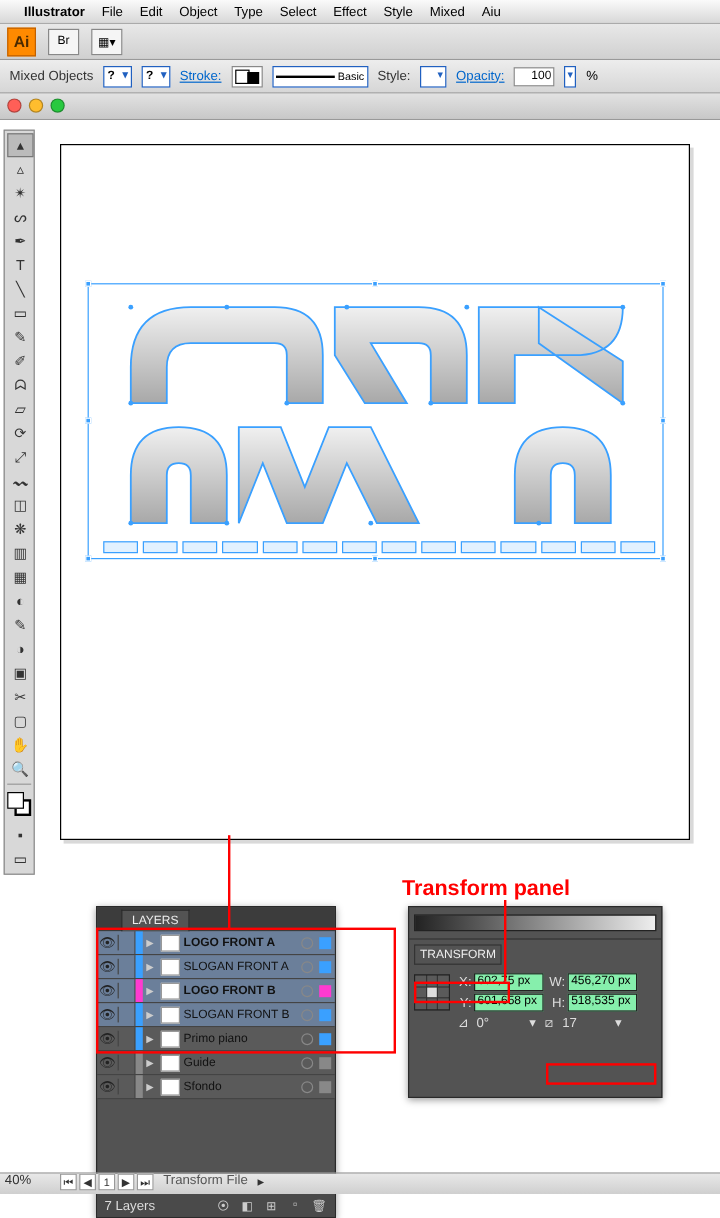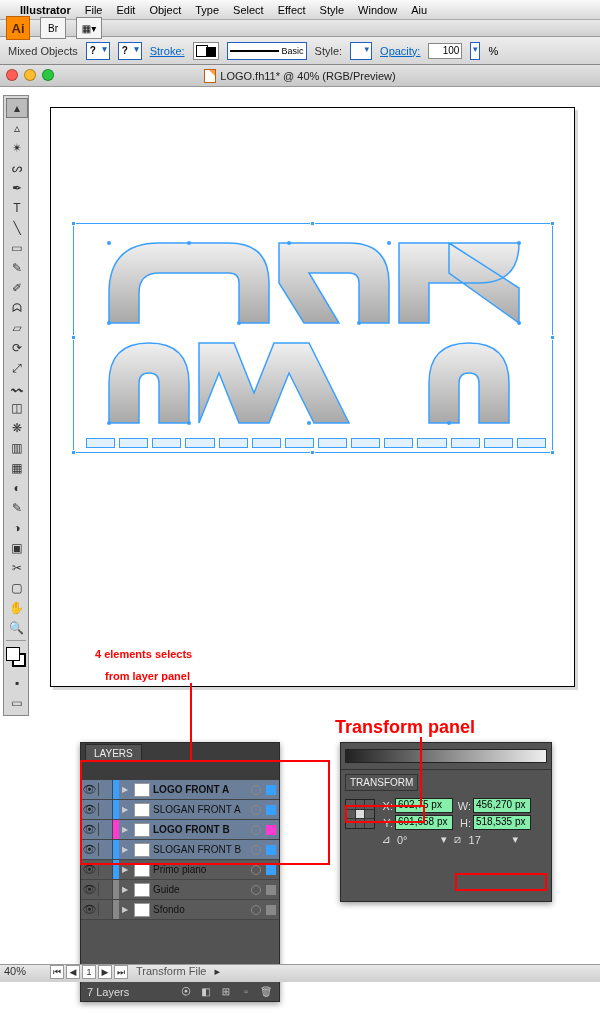--- a/index.html
+++ b/index.html
@@ -4,21 +4,21 @@
 <style>
 * { margin: 0; padding: 0; box-sizing: border-box; font-family: "Lucida Grande", Arial, sans-serif; font-size: 11px; }
 body { width: 600px; height: 1015px; background: #fff; overflow: hidden; }
 
 
 .menubar { height: 20px; background: linear-gradient(#fafafa,#d8d8d8); display: flex; align-items: center; padding: 0 6px; gap: 14px; border-bottom: 1px solid #aaa; }
 .menubar .apple { font-size: 14px; }
 .menubar .item { cursor: default; }
 
 
-.approw { height: 17px; background: linear-gradient(#e8e8e8,#d0d0d0); display:flex; align-items:center; padding:0 6px; gap:10px; border-bottom:1px solid #999; }
+.approw { height: 30px; background: linear-gradient(#e8e8e8,#d0d0d0); display:flex; align-items:center; padding:0 6px; gap:10px; border-bottom:1px solid #999; }
 .ai-logo { width:24px; height:24px; background:#ff8a00; color:#4a2a00; font-weight:bold; display:flex; align-items:center; justify-content:center; border:1px solid #c06000; font-size:13px;}
 .minibox { width:26px; height:22px; border:1px solid #888; background:#f5f5f5; display:flex; align-items:center; justify-content:center; font-size:10px;}
 
 
 .ctrlbar { height: 28px; background: linear-gradient(#ededed,#d6d6d6); display:flex; align-items:center; padding:0 8px; gap:8px; border-bottom:1px solid #888;}
 .ctrl-label { color:#333; }
 .dd { height:18px; border:1px solid #2060c0; background:#fff; display:inline-flex; align-items:center; padding:0 14px 0 4px; position:relative; font-size:10px;}
 .dd::after { content:"▾"; position:absolute; right:2px; top:1px; color:#2060c0; font-size:9px;}
 .dd.q { width:24px; justify-content:center; font-weight:bold;}
 .strokefill { width:26px; height:18px; border:1px solid #888; background:#fff; position:relative;}
@@ -65,21 +65,21 @@
 .ann1 { position:absolute; left:95px; top:555px; color:#f00; font-size:18px; font-weight:bold; line-height:1.2;}
 .ann2 { position:absolute; left:335px; top:630px; color:#f00; font-size:18px; font-weight:bold;}
 .redbox1 { position:absolute; border:2px solid #f00; left:80px; top:673px; width:250px; height:105px; pointer-events:none; z-index:5;}
 .redbox2 { position:absolute; border:2px solid #f00; left:345px; top:718px; width:80px; height:18px; pointer-events:none; z-index:5;}
 .redbox3 { position:absolute; border:2px solid #f00; left:455px; top:786px; width:92px; height:18px; pointer-events:none; z-index:5;}
 .redline1 { position:absolute; left:190px; top:596px; width:2px; height:78px; background:#f00; z-index:4;}
 .redline2 { position:absolute; left:420px; top:650px; width:2px; height:68px; background:#f00; z-index:4;}
 
 
 .panel { position:absolute; background:#535353; border:1px solid #2a2a2a; box-shadow:0 2px 6px rgba(0,0,0,.4); color:#ddd; font-size:10px;}
-.panel .tabrow { height:37px; background:#3c3c3c; display:flex; align-items:flex-start; padding:0 4px;}
+.panel .tabrow { height:20px; background:#3c3c3c; display:flex; align-items:center; padding:0 20px;}
 .panel .tab { padding:3px 8px; background:#535353; border:1px solid #2a2a2a; border-bottom:none; font-size:10px; color:#eee; position:relative; top:1px;}
 .panel .body { padding:4px;}
 
 .layers-panel { left:80px; top:655px; width:200px; height:260px;}
 .layerrow { height:20px; display:flex; align-items:center; background:#6b7f9a; border-bottom:1px solid #444;}
 .layerrow.n { background:#5a5a5a;}
 .layerrow .eye{width:18px;text-align:center;color:#222;border-right:1px solid #444}
 .layerrow .lock{width:14px;border-right:1px solid #444;height:100%}
 .layerrow .clr{width:6px;height:100%;}
 .layerrow .tri{width:12px;text-align:center;color:#ccc;font-size:8px}
@@ -118,21 +118,21 @@
 <div class="menubar">
   <span class="apple"></span>
   <span class="item" style="font-weight:bold">Illustrator</span>
   <span class="item">File</span>
   <span class="item">Edit</span>
   <span class="item">Object</span>
   <span class="item">Type</span>
   <span class="item">Select</span>
   <span class="item">Effect</span>
   <span class="item">Style</span>
-  <span class="item">Window</span>
+  <span class="item">Mixed</span>
   <span class="item">Aiu</span>
 </div>
 
 <div class="approw">
   <div class="ai-logo">Ai</div>
   <div class="minibox">Br</div>
   <div class="minibox">▦▾</div>
 </div>
 
 <div class="ctrlbar">
@@ -151,24 +151,20 @@
   <input class="numbox" value="100" style="">
   <span class="dd" style="width:10px;padding:0 8px 0 0"></span>
   <span>%</span>
 </div>
 
 <div class="docbar">
   <div class="traffic">
     <div class="tdot tr"></div>
     <div class="tdot ty"></div>
     <div class="tdot tg"></div>
-  </div>
-  <div class="doctitle">
-    <div class="dicon"></div>
-    <span>LOGO.fh11* @ 40% (RGB/Preview)</span>
   </div>
 </div>
 
 <div class="main">
 
   <div class="toolcol">
     <div class="t sel">▴</div>
     <div class="t">▵</div>
     <div class="t">✴</div>
     <div class="t">ᔕ</div>
@@ -259,24 +255,20 @@
         <div class="h tc"></div>
         <div class="h tr"></div>
       <div class="h lc"></div>
         <div class="h rc"></div>
       <div class="h bl"></div>
         <div class="h bc"></div>
         <div class="h br"></div>
     </div>
   </div>
 
-  <div class="ann1">
-    <span>4 elements selects</span><br>
-    &nbsp;&nbsp;<span>from layer panel</span>
-  </div>
   <div class="redline1"></div>
   <div class="ann2">Transform panel</div>
   <div class="redline2"></div>
   <div class="redbox1"></div>
   <div class="redbox2"></div>
   <div class="redbox3"></div>
 
   <div class="panel layers-panel">
     <div class="tabrow">
         <div class="tab">LAYERS</div>

